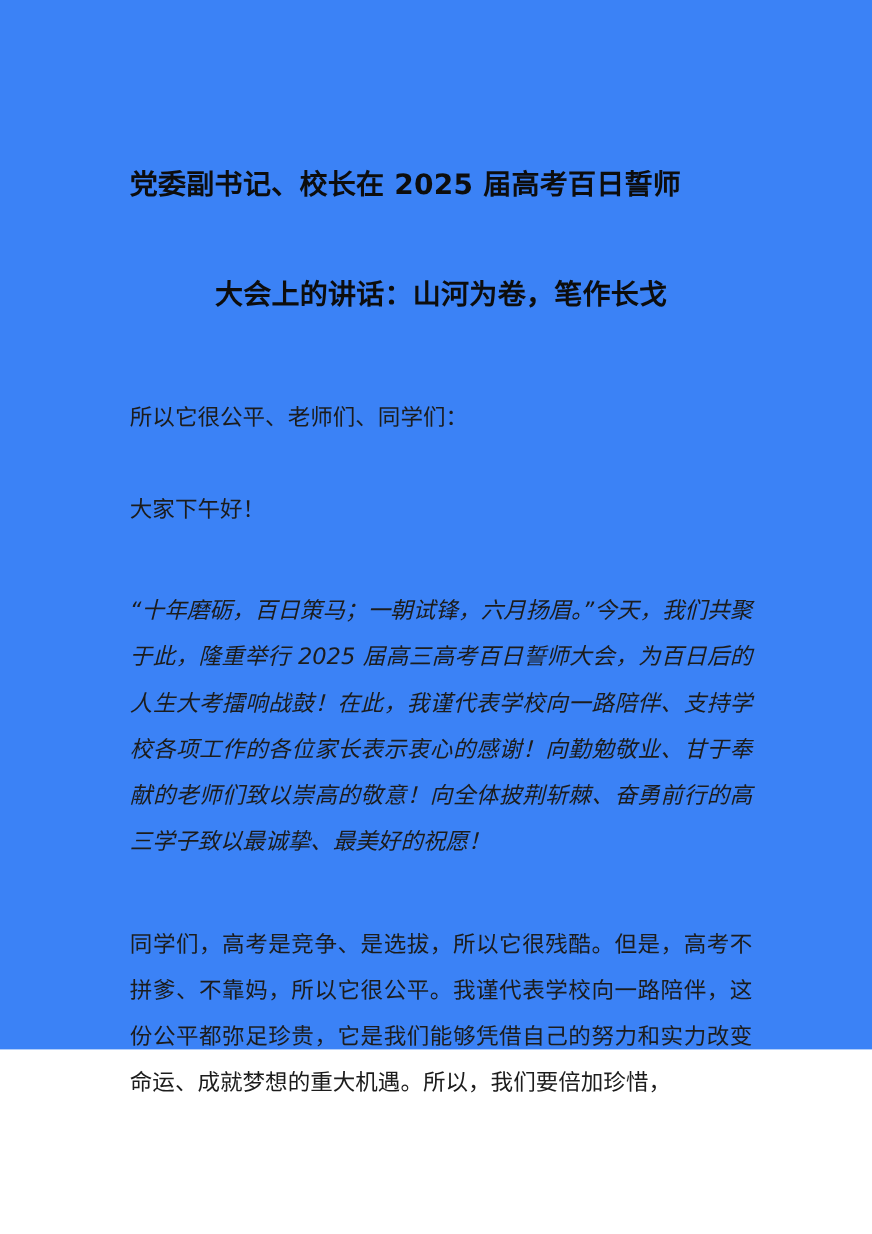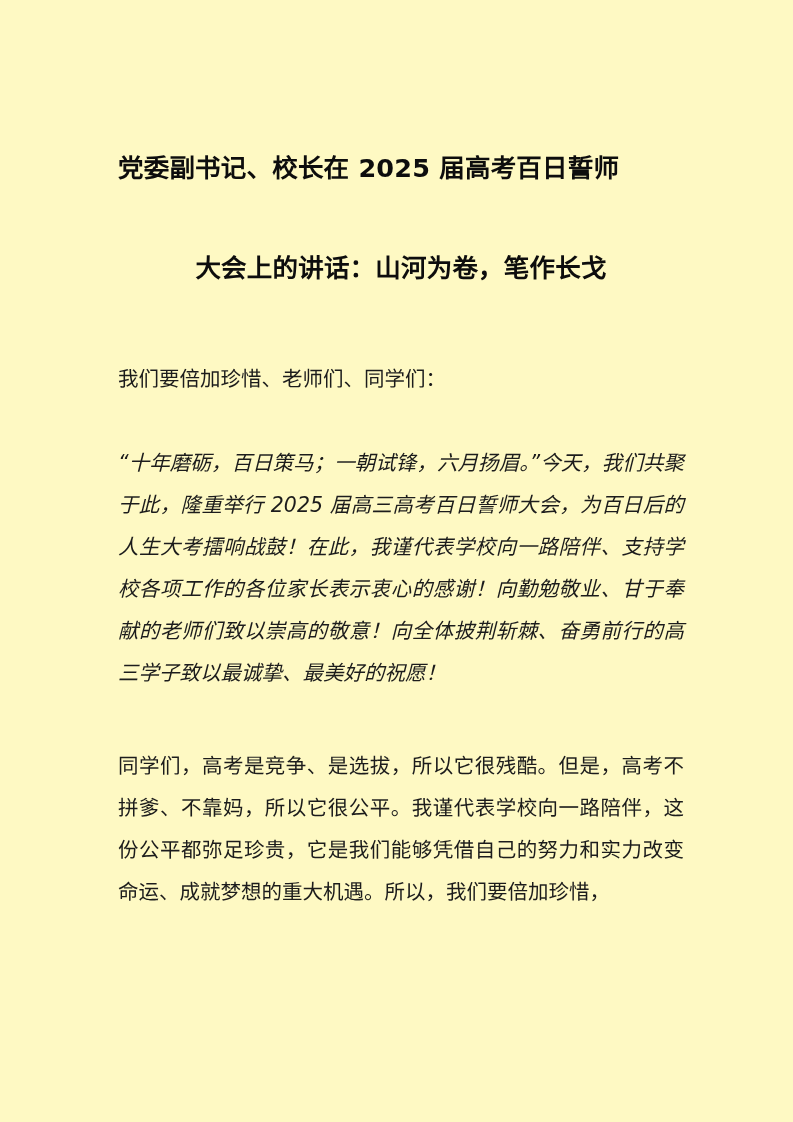--- a/index.html
+++ b/index.html
@@ -13,22 +13,22 @@
     height: 1122px;
     overflow: hidden;
     font-family: "DejaVu Sans", "Liberation Sans", sans-serif;
     color: #1a1a1a;
     -webkit-font-smoothing: antialiased;
   }
 
   .page {
     position: relative;
     width: 793px;
-    height: 1122px;
-    background: #fef9c3;
+    height: 954px;
+    background: #3b82f6;
     box-sizing: border-box;
     padding: 16px;
   }
 
   .content {
     position: absolute;
     left: 118px;
     top: 0;
     width: 566px;
   }
@@ -82,22 +82,23 @@
 <div class="page">
   <div class="content">
 
     <h1 class="doc-title">
       <span class="title-line title-line-1">党委副书记、校长在 2025 届高考百日誓师</span>
       <span class="title-line title-line-2">大会上的讲话：山河为卷，笔作长戈</span>
     </h1>
 
     <div class="body-block">
 
-      <p class="para greeting-1 nowrap">我们要倍加珍惜、老师们、同学们：</p>
+      <p class="para greeting-1 nowrap">所以它很公平、老师们、同学们：</p>
 
+      <p class="para greeting-2 nowrap">大家下午好！</p>
 
       <p class="para body-1">“十年磨砺，百日策马；一朝试锋，六月扬眉。”今天，我们共聚于此，隆重举行 2025 届高三高考百日誓师大会，为百日后的人生大考擂响战鼓！在此，我谨代表学校向一路陪伴、支持学校各项工作的各位家长表示衷心的感谢！向勤勉敬业、甘于奉献的老师们致以崇高的敬意！向全体披荆斩棘、奋勇前行的高三学子致以最诚挚、最美好的祝愿！</p>
 
       <p class="para body-2">同学们，高考是竞争、是选拔，所以它很残酷。但是，高考不拼爹、不靠妈，所以它很公平。我谨代表学校向一路陪伴，这份公平都弥足珍贵，它是我们能够凭借自己的努力和实力改变命运、成就梦想的重大机遇。所以，我们要倍加珍惜，</p>
 
     </div>
   </div>
 </div>
 
 </body></html>

